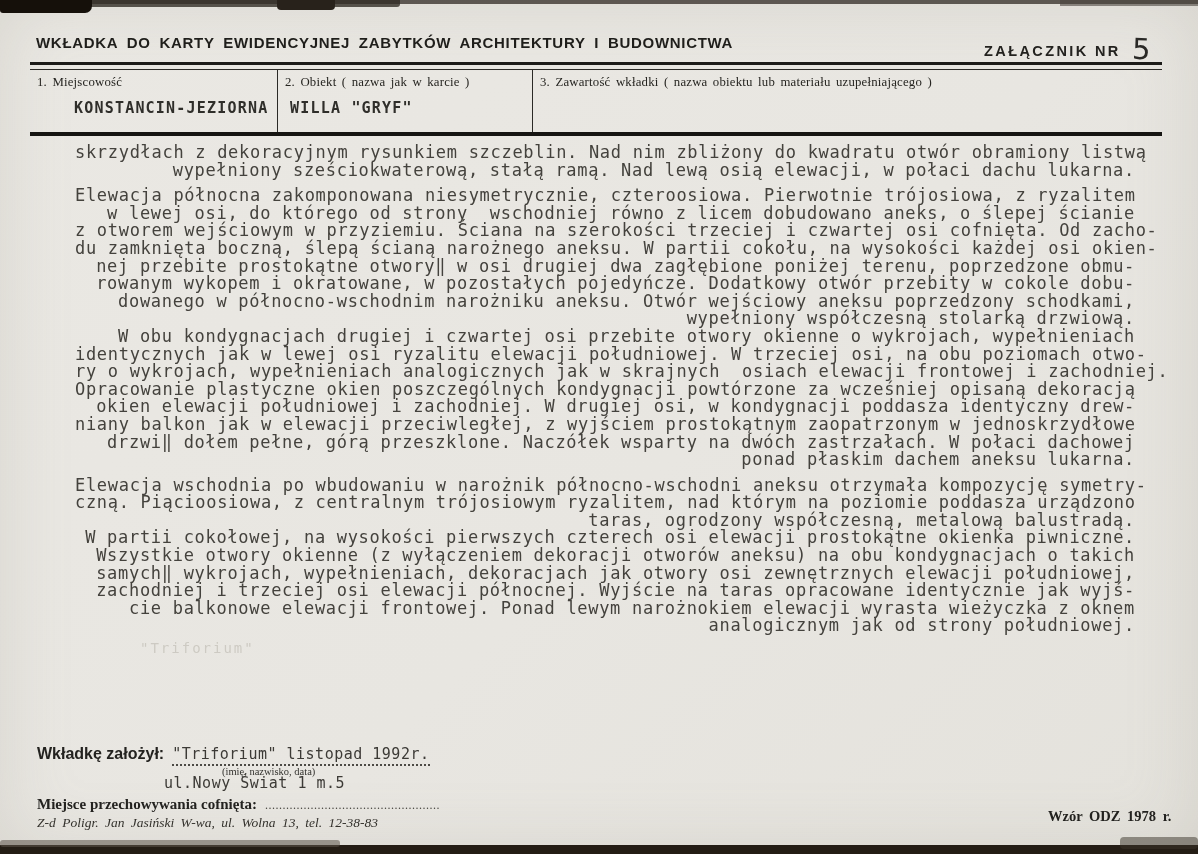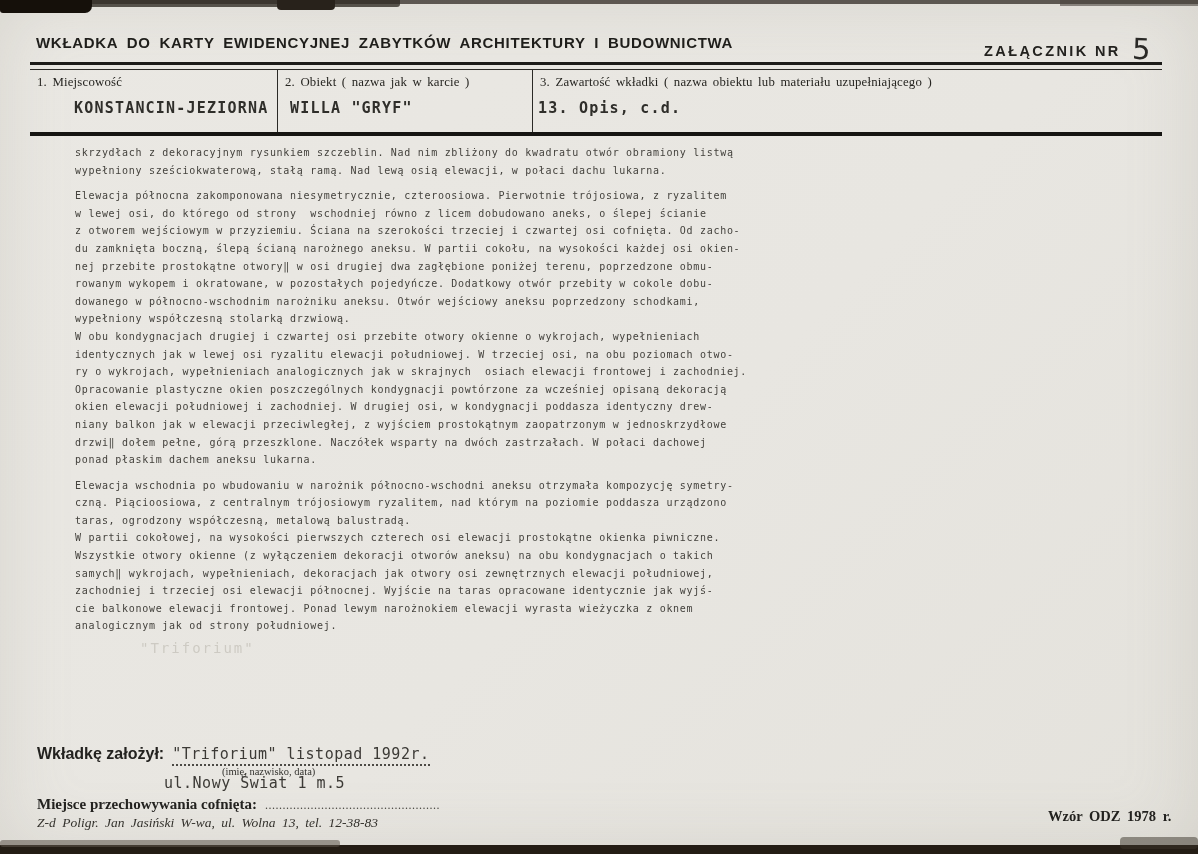--- a/index.html
+++ b/index.html
@@ -71,22 +71,23 @@
     margin-top: 9px; white-space: pre;
   }
   .c1 .id-value { padding-left: 44px; }
   .c2 .id-value { padding-left: 12px; }
   .c3 .id-value { padding-left: 5px; }
 
   
   .body-text {
     position: absolute; left: 75px; top: 144px; width: 1060px;
     font-family: "DejaVu Sans Mono", monospace;
-    font-size: 10px; letter-spacing: .7px; line-height: 17.6px;
+    font-size: 17px; letter-spacing: .7px; line-height: 17.6px;
     color: #44423d;
+    text-align: right;
   }
   .para { white-space: pre; margin-bottom: 8px; }
   .ghost-note {
     position: absolute; left: 140px; top: 640px;
     font-family: "DejaVu Sans Mono", monospace;
     font-size: 14px; letter-spacing: 2px;
     color: #c9c6be; opacity: .85;
   }
 
   
@@ -155,21 +156,20 @@
     <div class="id-cell c1">
       <div class="id-label">1. Miejscowość</div>
       <div class="id-value">KONSTANCIN-JEZIORNA</div>
     </div>
     <div class="id-cell c2">
       <div class="id-label">2. Obiekt ( nazwa jak w karcie )</div>
       <div class="id-value">WILLA "GRYF"</div>
     </div>
     <div class="id-cell c3">
       <div class="id-label">3. Zawartość wkładki ( nazwa obiektu lub materiału uzupełniającego )</div>
-      <div class="id-value">13. Opis, c.d.</div>
     </div>
   </div>
 
   <div class="body-text">
     <div class="para">skrzydłach z dekoracyjnym rysunkiem szczeblin. Nad nim zbliżony do kwadratu otwór obramiony listwą
 wypełniony sześciokwaterową, stałą ramą. Nad lewą osią elewacji, w połaci dachu lukarna.</div>
     <div class="para">Elewacja północna zakomponowana niesymetrycznie, czteroosiowa. Pierwotnie trójosiowa, z ryzalitem
 w lewej osi, do którego od strony  wschodniej równo z licem dobudowano aneks, o ślepej ścianie
 z otworem wejściowym w przyziemiu. Ściana na szerokości trzeciej i czwartej osi cofnięta. Od zacho-
 du zamknięta boczną, ślepą ścianą narożnego aneksu. W partii cokołu, na wysokości każdej osi okien-

